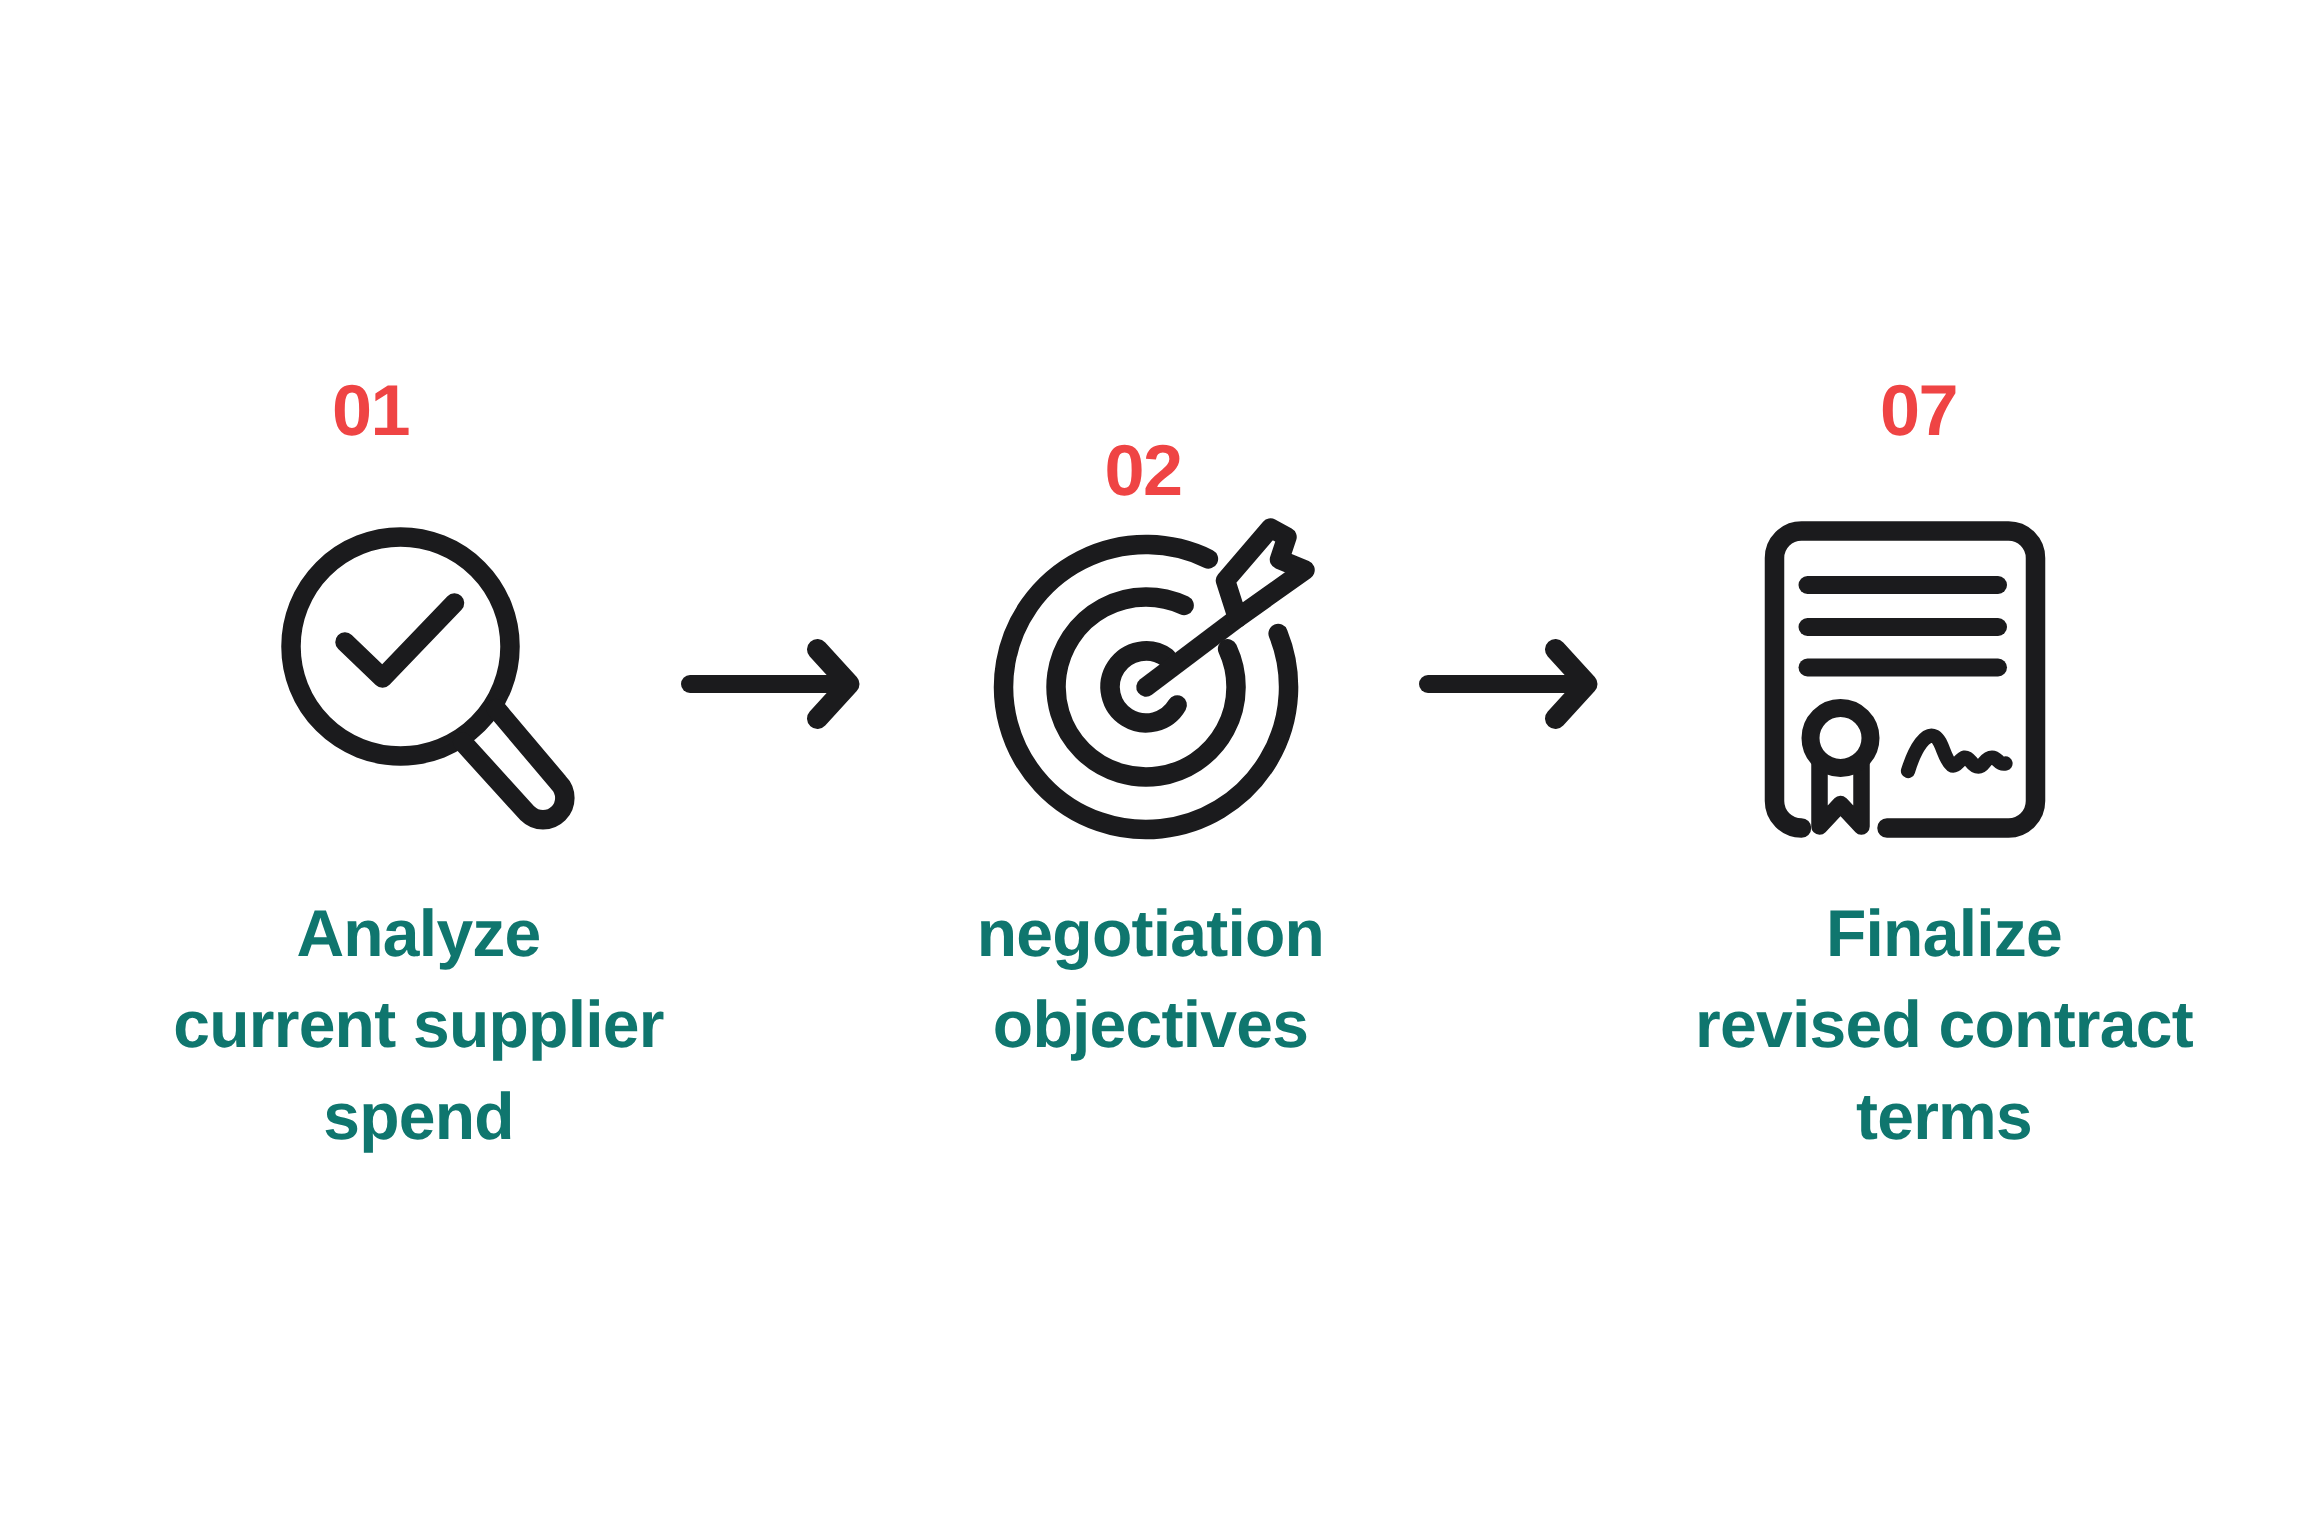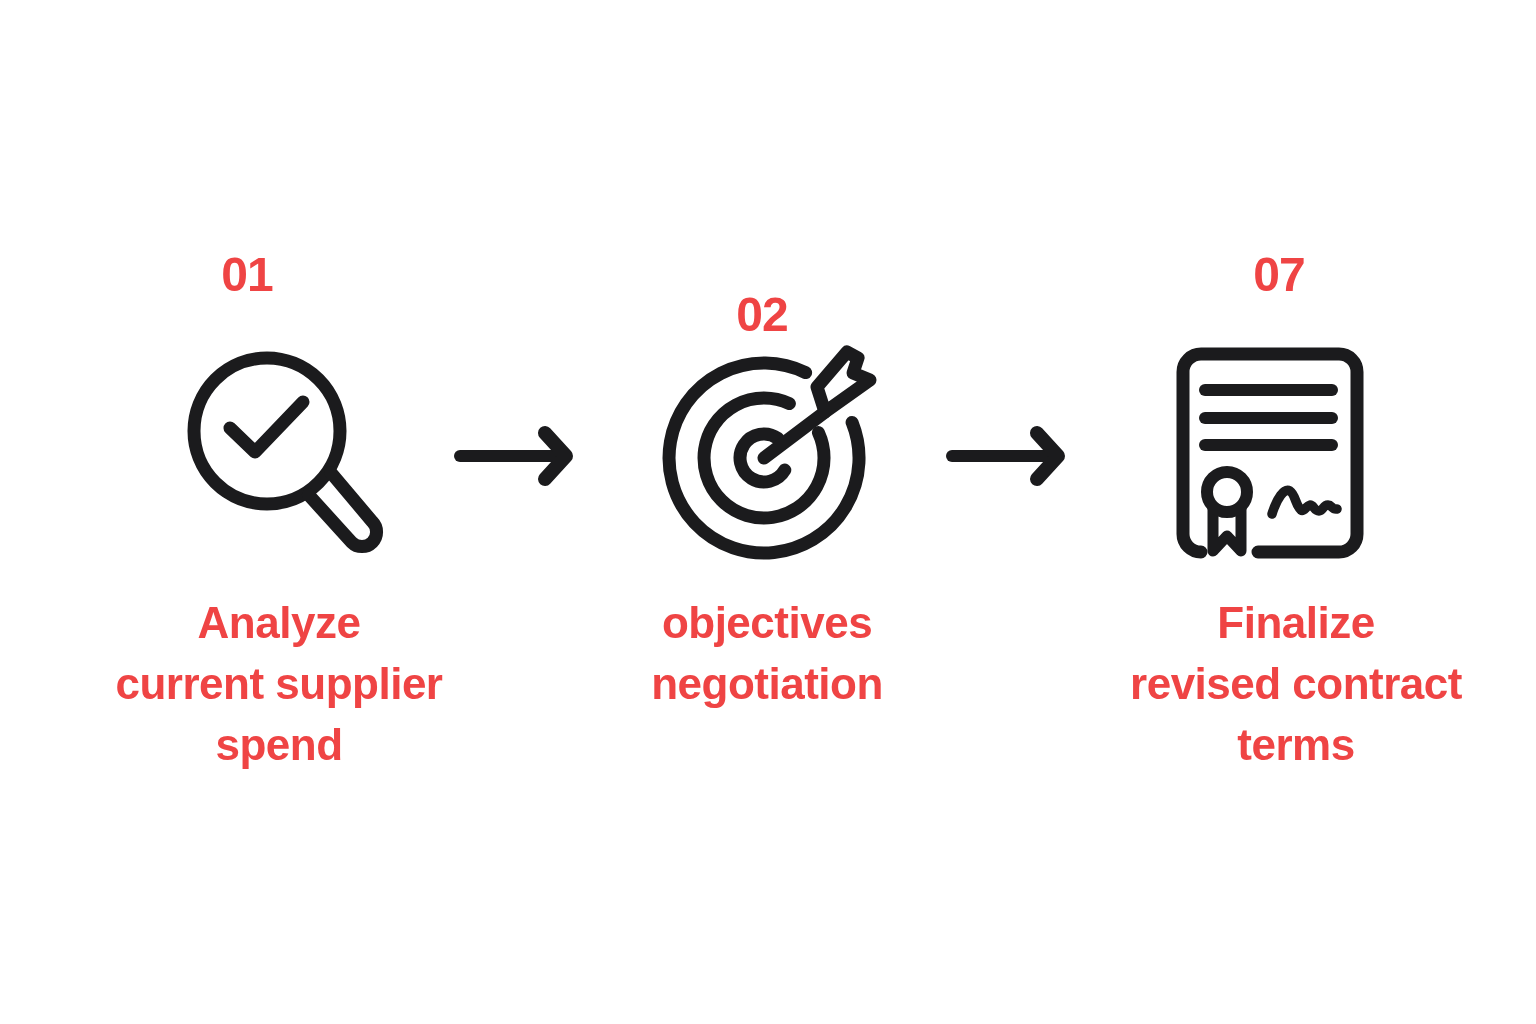--- a/index.html
+++ b/index.html
@@ -22,21 +22,21 @@
     letter-spacing: -1px;
     color: #ef4444;
   }
   .step-label {
     width: 460px;
     text-align: center;
     font-size: 44px;
     line-height: 61px;
     font-weight: 700;
     letter-spacing: -0.5px;
-    color: #ef4444;
+    color: #0f766e;
   }
   .step-label .line { display: block; white-space: nowrap; }
   svg { display: block; }
   svg .stroke {
     fill: none;
     stroke: #1b1b1d;
     stroke-linecap: round;
     stroke-linejoin: round;
   }
   svg .fillwhite { fill: #ffffff; }
@@ -80,22 +80,22 @@
       <path class="stroke" stroke-width="13" d="M 818.4 432.6 A 60 60 0 1 1 789.4 403.6"></path>
 
       <path class="stroke" stroke-width="13" d="M 784.8 470 A 24 24 0 1 1 777.8 438.3"></path>
 
       <path class="stroke" stroke-width="13" d="M 764 458 L 825 412"></path>
 
       <path class="stroke fillwhite" stroke-width="13" d="M 825 412 L 817 387 L 847 352 L 858 358 L 853 373 L 870 380 Z"></path>
     </svg>
 
     <div class="abs step-label" style="left:537px;top:592px;">
+      <span class="line">negotiation</span>
       <span class="line">objectives</span>
-      <span class="line">negotiation</span>
     </div>
   </div>
 
   <svg class="abs" style="left:940px;top:424px;" width="128" height="64" viewBox="940 424 128 64">
     <path class="stroke" stroke-width="12" d="M 952 456 L 1050 456"></path>
     <path class="stroke" stroke-width="14" d="M 1037 433 L 1058 456 L 1037 479"></path>
   </svg>
 
   <div class="abs step" style="left:0;top:0;">
     <div class="abs step-number" style="left:1169px;top:240px;">07</div>

